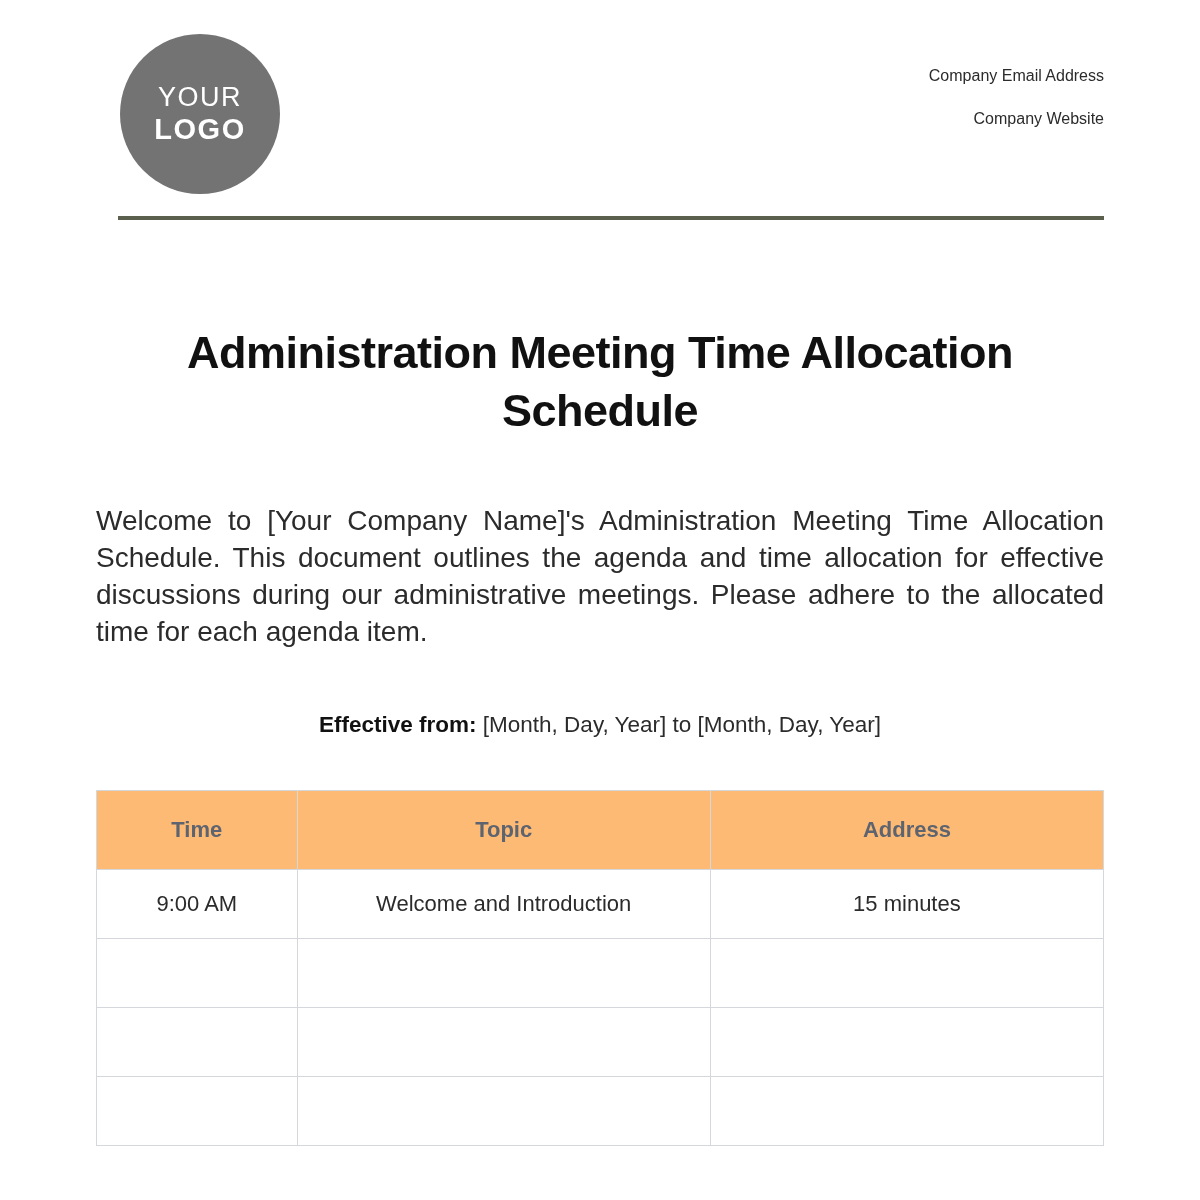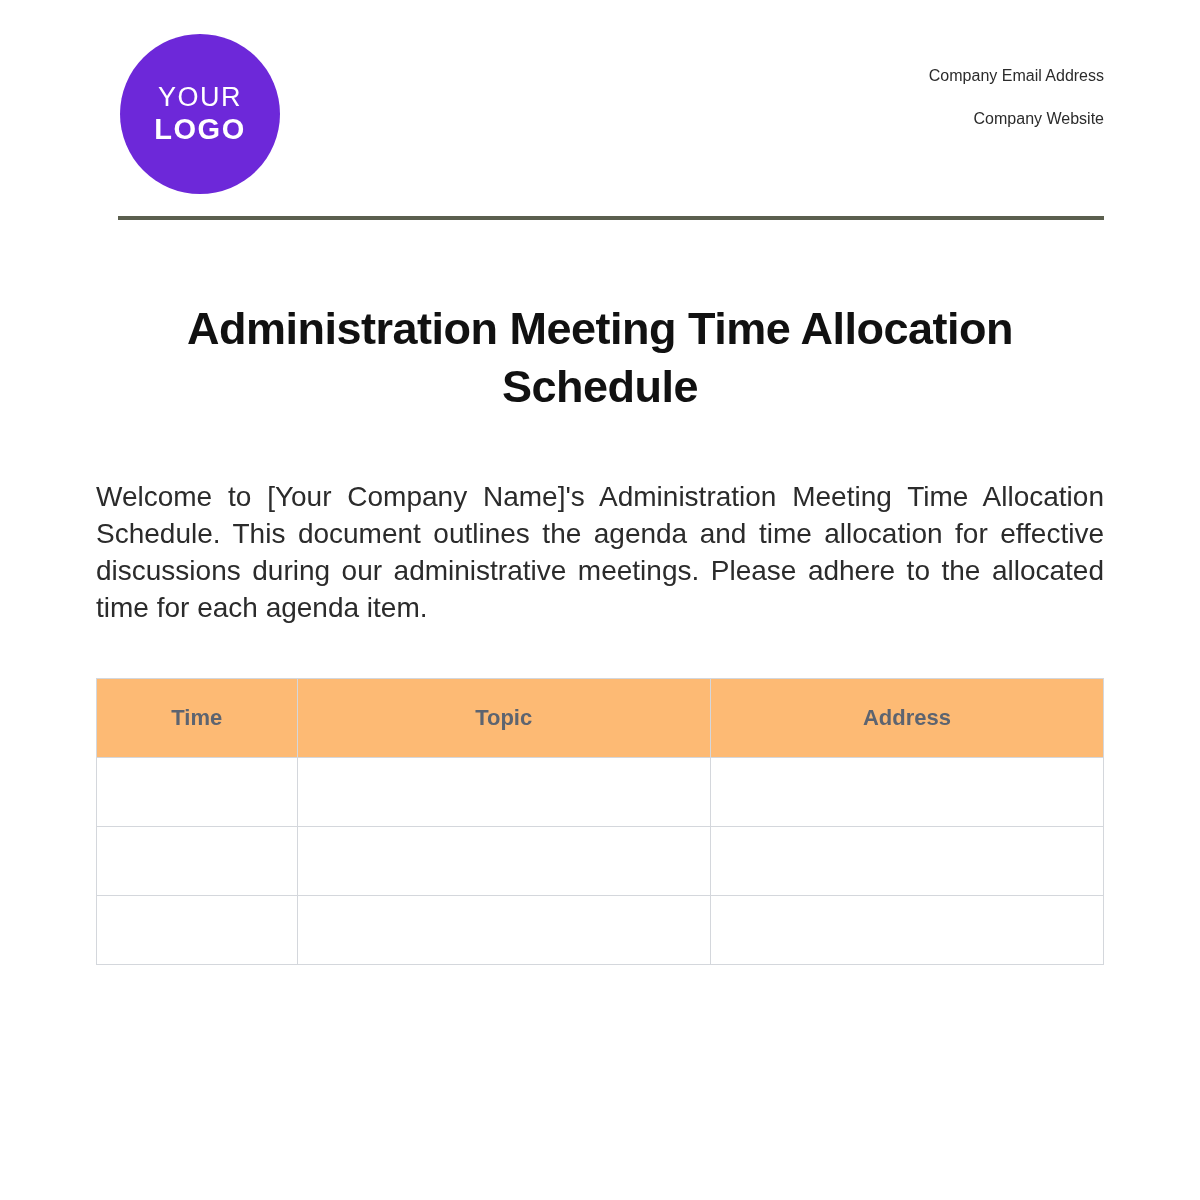--- a/index.html
+++ b/index.html
@@ -26,21 +26,21 @@
   .header {
     display: flex;
     align-items: flex-start;
     justify-content: space-between;
     padding-top: 34px;
   }
   .logo {
     width: 160px;
     height: 160px;
     border-radius: 50%;
-    background: #6d28d9;
+    background: #737373;
     display: flex;
     flex-direction: column;
     align-items: center;
     justify-content: center;
     margin-left: 24px;
   }
   .logo-line1 {
     color: #ffffff;
     font-size: 27px;
     letter-spacing: 1.5px;
@@ -72,21 +72,21 @@
     margin-right: 0px;
   }
 
   
   .title {
     text-align: center;
     font-size: 45px;
     font-weight: 700;
     letter-spacing: -0.5px;
     line-height: 58px;
-    margin-top: 80px;
+    margin-top: 104px;
     padding: 0 28px;
     color: #111111;
   }
 
   
   .intro {
     margin-top: 62px;
     font-size: 28px;
     line-height: 37px;
     text-align: justify;
@@ -152,36 +152,45 @@
     </div>
 
   </div>
 
   <div class="rule"></div>
 
   <div class="title">Administration Meeting Time Allocation Schedule</div>
 
   <div class="intro">Welcome to [Your Company Name]'s Administration Meeting Time Allocation Schedule. This document outlines the agenda and time allocation for effective discussions during our administrative meetings. Please adhere to the allocated time for each agenda item.</div>
 
+  <div class="effective">
+    <span class="lbl">Effective from:</span>
+    <span>[Month, Day, Year] to [Month, Day, Year]</span>
+  </div>
 
   <table class="schedule">
     <colgroup>
       <col class="c-time">
       <col class="c-topic">
       <col class="c-duration">
     </colgroup>
     <thead>
       <tr>
         <th>Time</th>
         <th>Topic</th>
         <th>Address</th>
       </tr>
     </thead>
     <tbody>
       <tr>
+        <td>9:00 AM</td>
+        <td>Welcome and Introduction</td>
+        <td>15 minutes</td>
+      </tr>
+      <tr>
         <td></td>
         <td></td>
         <td></td>
       </tr>
       <tr>
         <td></td>
         <td></td>
         <td></td>
       </tr>
       <tr>

